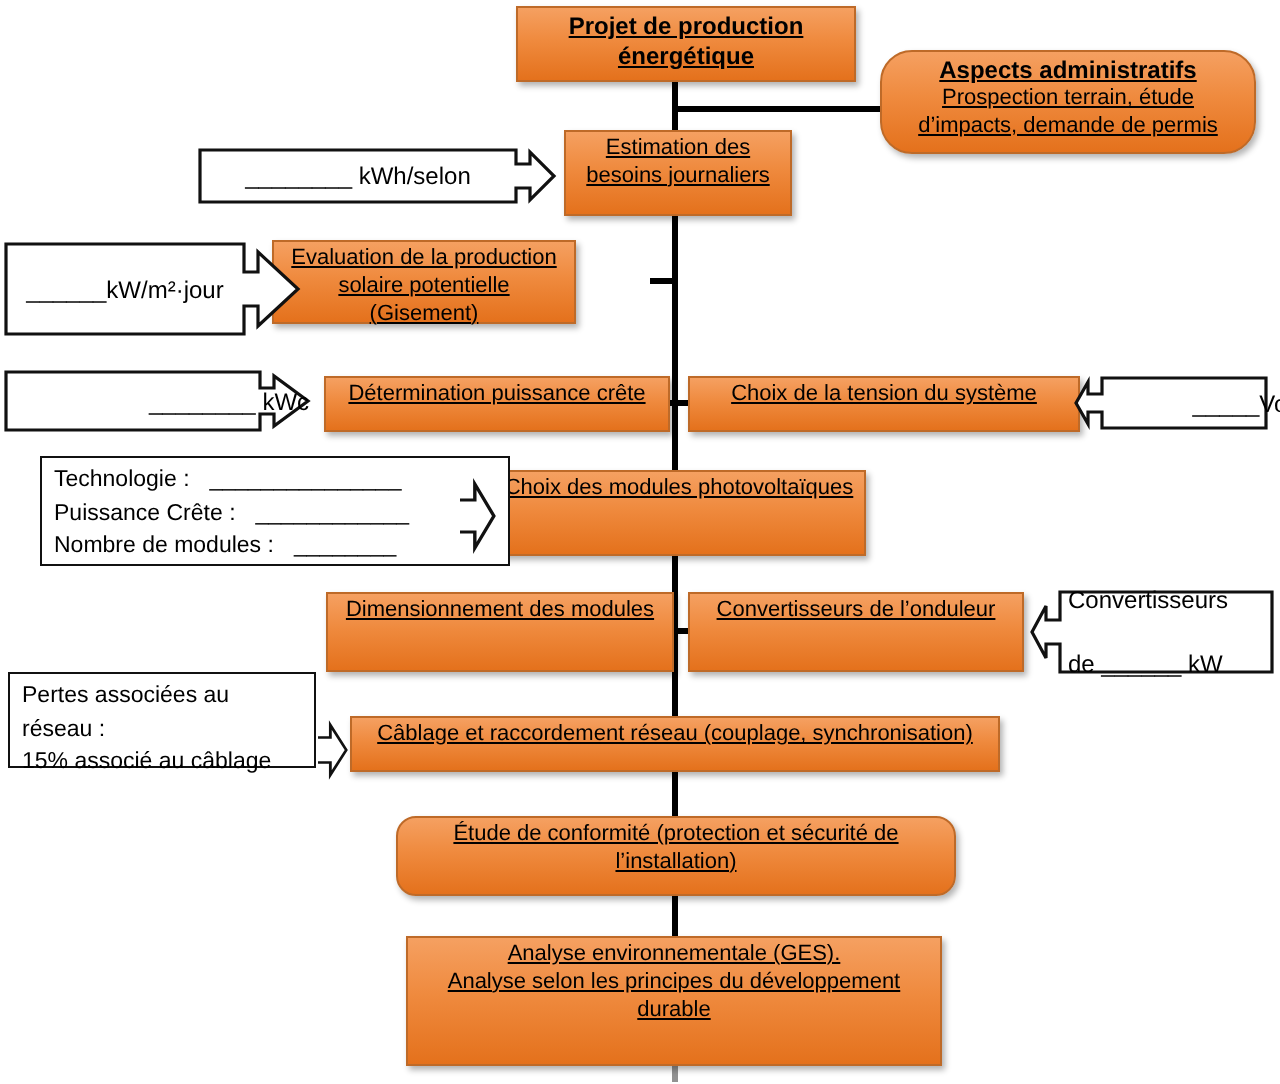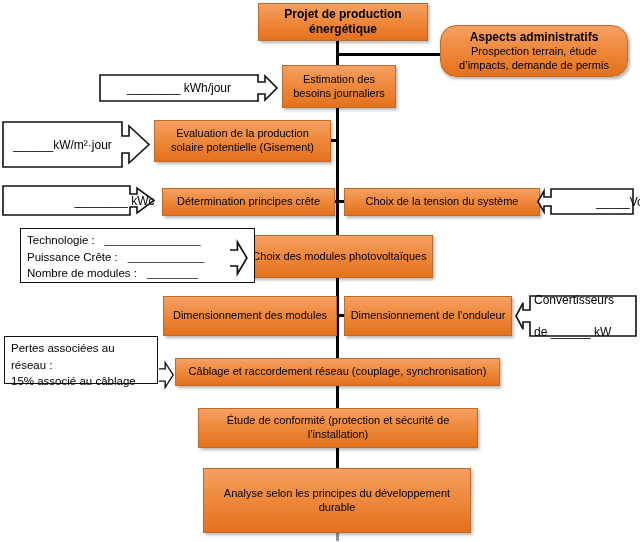--- a/index.html
+++ b/index.html
@@ -1,24 +1,24 @@
 <!DOCTYPE html>
 <html style="--grad-top: #F5A061; --grad-bottom: #E4711C; --box-border: #BE6A28;"><head>
 <meta charset="utf-8">
 <style>
   html,body{margin:0;padding:0;background:#fff;}
   .stage{position:relative;width:640px;height:542px;background:#fff;overflow:hidden;
          font-family:"Liberation Sans","DejaVu Sans",sans-serif;color:#000;}
   .line{position:absolute;background:#000;}
   .line.grey{background:#929292;}
-  .obox{position:absolute;display:flex;flex-direction:column;align-items:center;justify-content:center;
+  .obox{position:absolute;display:flex;flex-direction:column;align-items:center;justify-content:flex-start;
         text-align:center;font-size:11px;line-height:1.25;
         background:linear-gradient(180deg,var(--grad-top) 0%,#ef8a3e 45%,var(--grad-bottom) 100%);
         border:1px solid var(--box-border);box-shadow:1.5px 2px 3px rgba(0,0,0,0.30);
-        box-sizing:border-box;padding:2px 4px;z-index:2;}
+        box-sizing:border-box;padding:2px 4px;z-index:2;text-decoration:underline;}
   .obox .bold{font-weight:bold;font-size:12px;}
   .callout-svg{position:absolute;overflow:visible;z-index:3;}
   .callout-svg polygon,.callout-svg path{fill:#fff;stroke:#111;stroke-width:1.6;stroke-linejoin:miter;}
   .callout-text{position:absolute;display:flex;align-items:center;justify-content:center;
         font-size:12px;z-index:4;white-space:nowrap;}
   .wbox{position:absolute;background:#fff;border:1.7px solid #111;box-sizing:border-box;z-index:3;
         font-size:11.5px;line-height:1.45;padding:3px 6px;}
   .tline{display:flex;gap:10px;white-space:nowrap;}
   .nowrap{white-space:nowrap;}
 </style>
@@ -38,44 +38,45 @@
     <span class="bold">Projet de production énergétique</span>
   </div>
 
   <div class="obox" style="left:440px;top:25px;width:188px;height:52px;border-radius:16px;">
     <span class="bold">Aspects administratifs</span>
     <span>Prospection terrain, étude d’impacts, demande de permis</span>
   </div>
 
   <div class="obox" style="left:282px;top:65px;width:114px;height:43px;">Estimation des besoins journaliers</div>
 
-  <div class="obox" style="left:154px;top:120px;width:177px;height:42px;">Evaluation de la production solaire potentielle (Gisement)</div>
+  <div class="obox" style="left:136px;top:120px;width:152px;height:42px;">Evaluation de la production solaire potentielle (Gisement)</div>
 
-  <div class="obox nowrap" style="left:162px;top:188px;width:173px;height:28px;">Détermination principes crête</div>
+  <div class="obox nowrap" style="left:162px;top:188px;width:173px;height:28px;">Détermination puissance crête</div>
 
   <div class="obox nowrap" style="left:344px;top:188px;width:196px;height:28px;">Choix de la tension du système</div>
 
   <div class="obox" style="left:246px;top:235px;width:187px;height:43px;">Choix des modules photovoltaïques</div>
 
   <div class="obox" style="left:163px;top:296px;width:174px;height:40px;">Dimensionnement des modules</div>
 
-  <div class="obox" style="left:344px;top:296px;width:168px;height:40px;">Dimensionnement de l’onduleur</div>
+  <div class="obox" style="left:344px;top:296px;width:168px;height:40px;">Convertisseurs de l’onduleur</div>
 
   <div class="obox nowrap" style="left:175px;top:358px;width:325px;height:28px;">Câblage et raccordement réseau (couplage, synchronisation)</div>
 
-  <div class="obox" style="left:198px;top:408px;width:280px;height:40px;">Étude de conformité (protection et sécurité de l’installation)</div>
+  <div class="obox" style="left:198px;top:408px;width:280px;height:40px;border-radius:10px;">Étude de conformité (protection et sécurité de l’installation)</div>
 
   <div class="obox" style="left:203px;top:468px;width:268px;height:65px;">
+    <span>Analyse environnementale (GES).</span>
     <span>Analyse selon les principes du développement durable</span>
   </div>
 
   <svg class="callout-svg" style="left:100px;top:75px;" width="178" height="26">
     <polygon points="0,0 158,0 158,7 165,7 165,1 177,13 165,25 165,19 158,19 158,26 0,26"></polygon>
   </svg>
-  <div class="callout-text" style="left:100px;top:75px;width:158px;height:26px;">________ kWh/jour</div>
+  <div class="callout-text" style="left:100px;top:75px;width:158px;height:26px;">________ kWh/selon</div>
 
   <svg class="callout-svg" style="left:3px;top:122px;" width="147" height="45">
     <polygon points="0,0 119,0 119,14 126,14 126,4 146,22.5 126,41 126,31 119,31 119,45 0,45"></polygon>
   </svg>
   <div class="callout-text" style="left:3px;top:122px;width:119px;height:45px;text-align:right;">______kW/m²·jour</div>
 
   <svg class="callout-svg" style="left:3px;top:186px;" width="152" height="29">
     <polygon points="0,0 127,0 127,8 134,8 134,2 151,14.5 134,27 134,21 127,21 127,29 0,29"></polygon>
   </svg>
   <div class="callout-text" style="left:3px;top:186px;width:127px;height:29px;padding-left:48px;">________ kWc</div>

